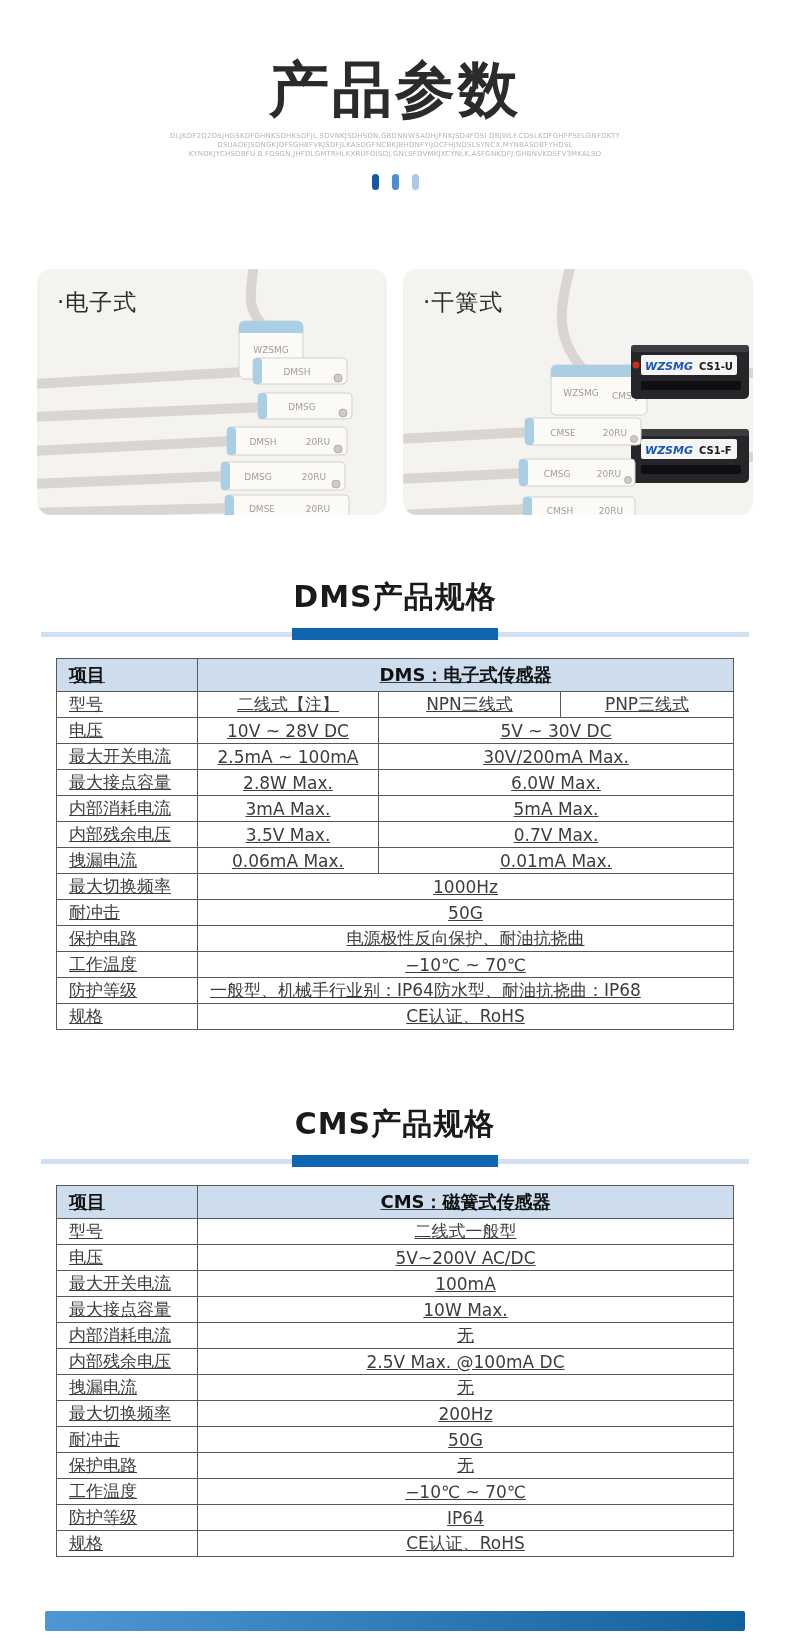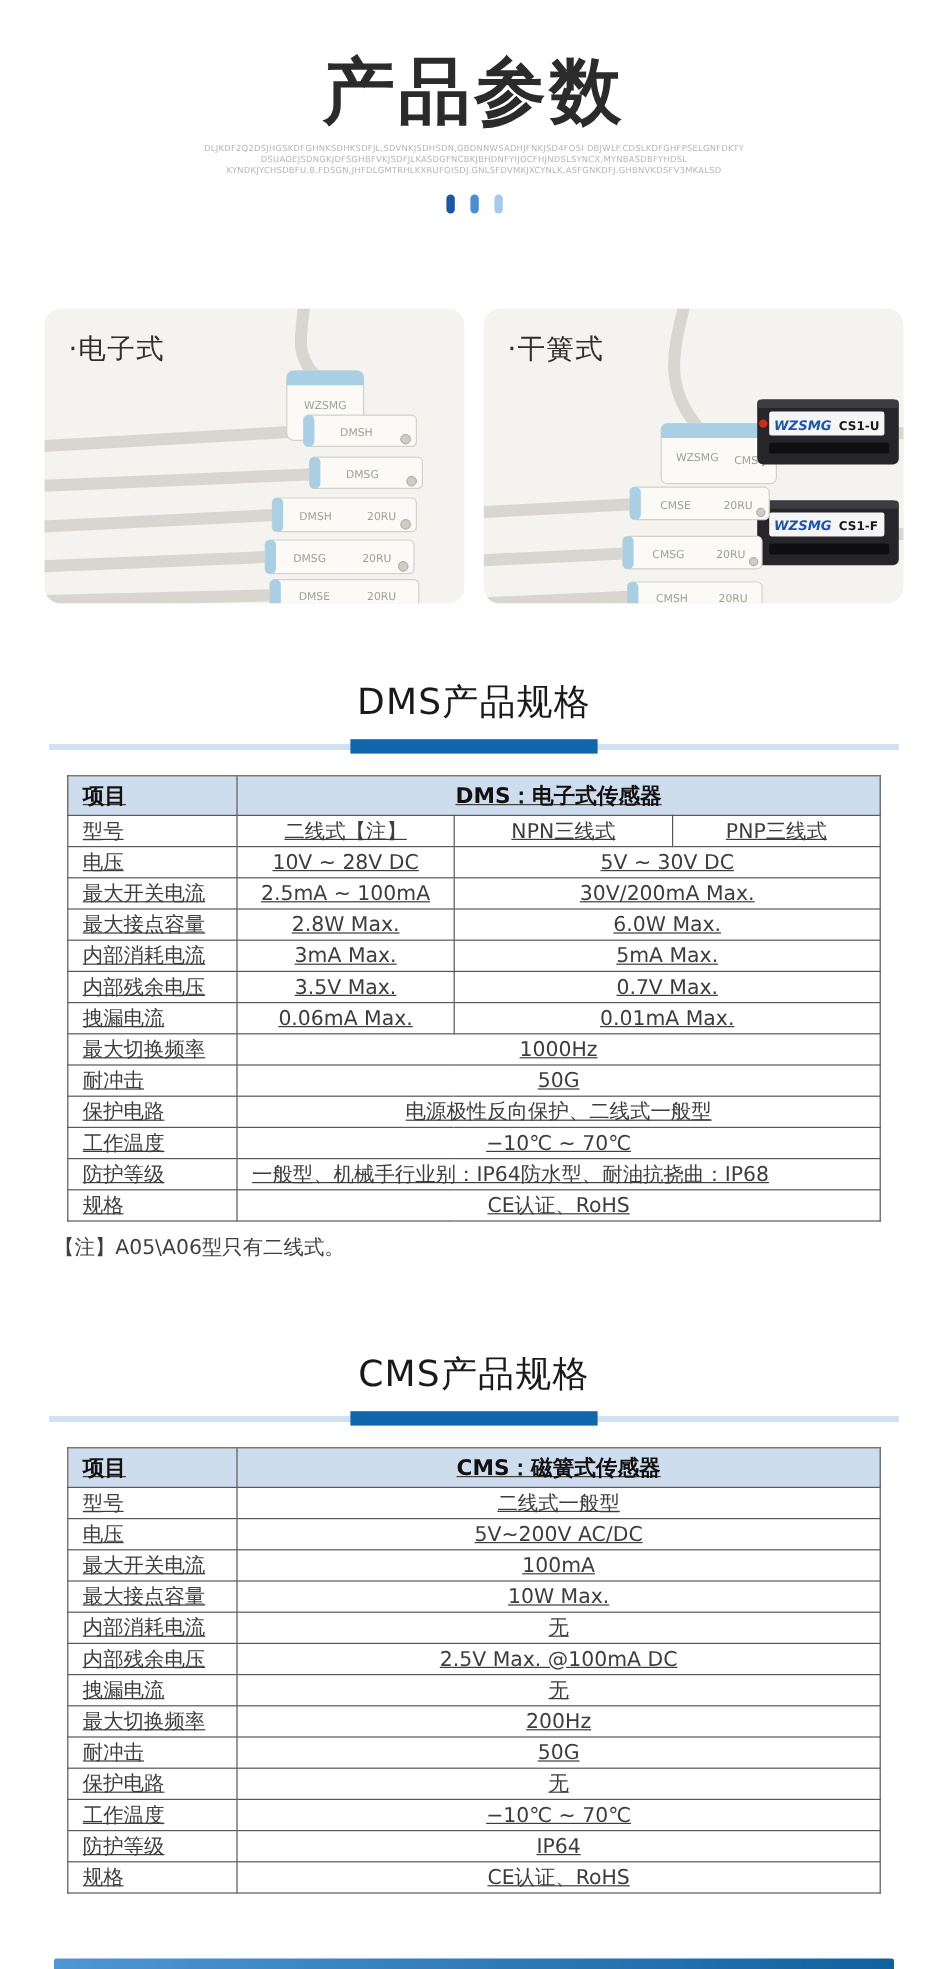--- a/index.html
+++ b/index.html
@@ -4,21 +4,21 @@
 <style>
   * { margin:0; padding:0; box-sizing:border-box; }
   html,body { background:#ffffff; }
   .page {
     position:relative; width:790px; height:1641px; margin:0 auto;
     background:#ffffff; overflow:hidden;
     font-family:"DejaVu Sans","Liberation Sans",sans-serif; color:#333;
   }
   
   .main-title {
-    margin-top:44px; text-align:center;
+    margin-top:56px; text-align:center;
     font-size:60px; line-height:1.12; font-weight:900;
     color:#2b2b2b; letter-spacing:3px;
   }
   .fineprint {
     margin-top:9px; text-align:center;
     font-size:7px; line-height:9px; color:#b5b5b5; letter-spacing:.2px;
     white-space:pre-line;
   }
   .dots { margin-top:15px; display:flex; justify-content:center; gap:13px; }
   .dot { width:7px; height:16px; border-radius:4px; background:#4a8fd3; }
@@ -36,21 +36,21 @@
   .cable { stroke:#d9d6d1; stroke-width:10; fill:none; stroke-linecap:round; }
   .sensor-body { fill:#fbfaf7; stroke:#d3d1cb; stroke-width:1; }
   .cap { fill:#a9cfe5; }
   .s-label { font-size:9px; fill:#a19e96; }
   .screw { fill:#cfccc6; stroke:#a5a29b; stroke-width:.8; }
   .blk { fill:#26262a; }
   .blk-label { fill:#f5f5f5; }
   .blk-brand { font-size:11px; font-weight:bold; font-style:italic; fill:#1a55b4; }
   .blk-model { font-size:10px; font-weight:bold; fill:#1b1b1b; }
   
-  .section-h { text-align:center; font-size:30px; font-weight:normal; color:#1a1a1a; letter-spacing:1px; }
+  .section-h { text-align:center; font-size:30px; font-weight:bold; color:#1a1a1a; letter-spacing:1px; }
   .dms-h { margin-top:46px; }
   .cms-h { margin-top:74px; }
   .rule { position:relative; width:708px; height:12px; margin:10px auto 0; }
   .rule .light { position:absolute; top:4px; left:0; right:0; height:5px; background:#cfe1f2; }
   .rule .dark  { position:absolute; top:0; left:50%; transform:translateX(-50%); width:206px; height:12px; background:#1066ad; }
   
   .spec-table {
     width:677px; margin:18px auto 0; border-collapse:collapse; table-layout:fixed;
     font-size:17px; color:#3d3d3d;text-decoration:underline;
   }
@@ -260,21 +260,21 @@
       <tr>
         <td class="label">最大切换频率</td>
         <td colspan="3">1000Hz</td>
       </tr>
       <tr>
         <td class="label">耐冲击</td>
         <td colspan="3">50G</td>
       </tr>
       <tr>
         <td class="label">保护电路</td>
-        <td colspan="3">电源极性反向保护、二线式一般型</td>
+        <td colspan="3">电源极性反向保护、耐油抗挠曲</td>
       </tr>
       <tr>
         <td class="label">工作温度</td>
         <td colspan="3">−10℃ ~ 70℃</td>
       </tr>
       <tr>
         <td class="label">防护等级</td>
         <td colspan="3">
           <div class="split">
             <span>一般型、机械手行业别：IP64</span>
@@ -282,21 +282,20 @@
           </div>
         </td>
       </tr>
       <tr>
         <td class="label">规格</td>
         <td colspan="3">CE认证、RoHS</td>
       </tr>
     </tbody>
   </table>
 
-  <div class="note">【注】A05\A06型只有二线式。</div>
 
   <h2 class="section-h cms-h">CMS产品规格</h2>
   <div class="rule">
     <div class="light"></div>
     <div class="dark"></div>
   </div>
 
   <table class="spec-table">
     <colgroup>
         <col style="width:141px">

